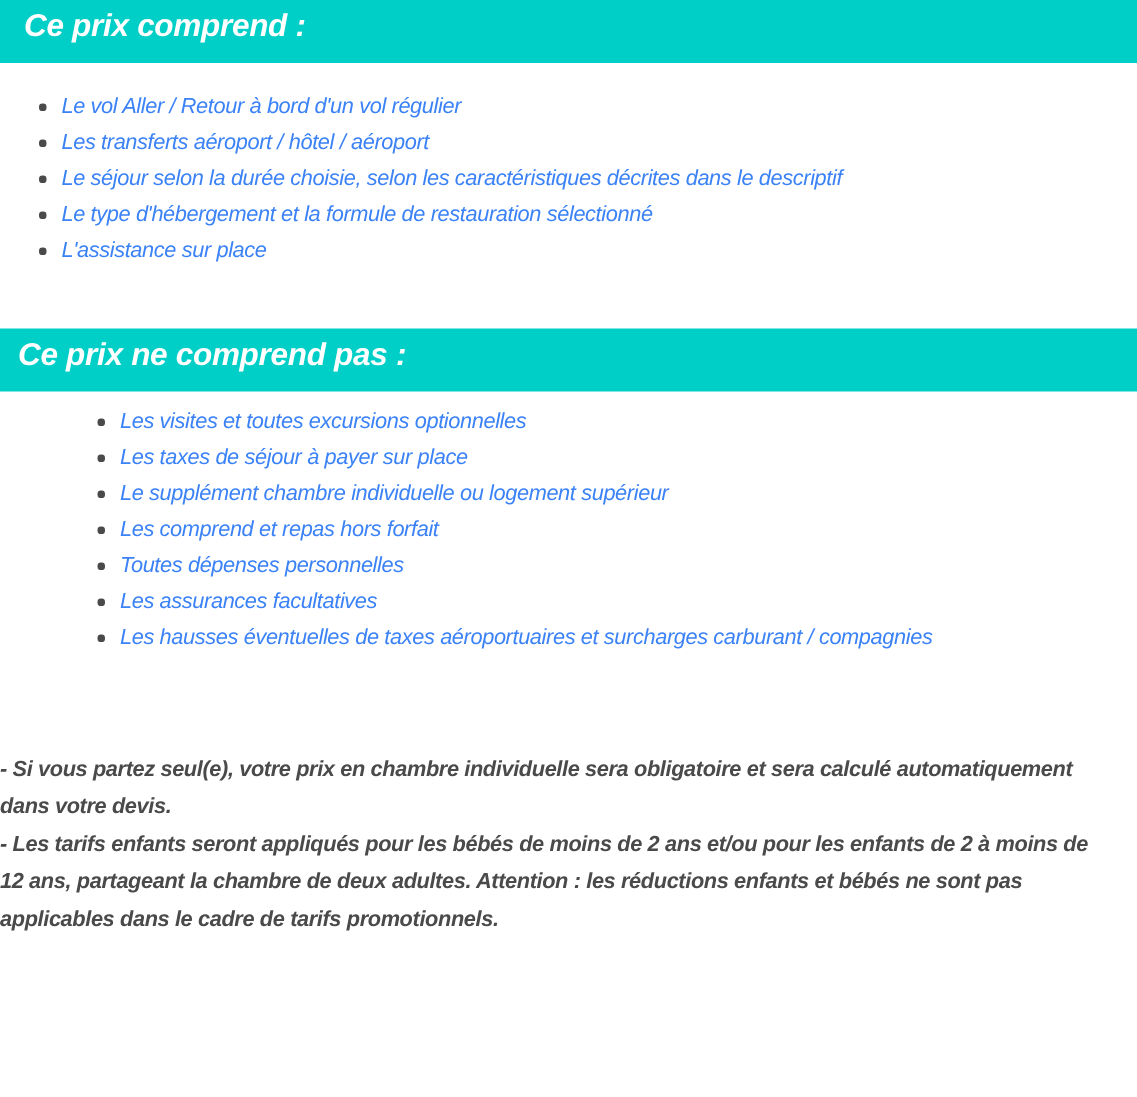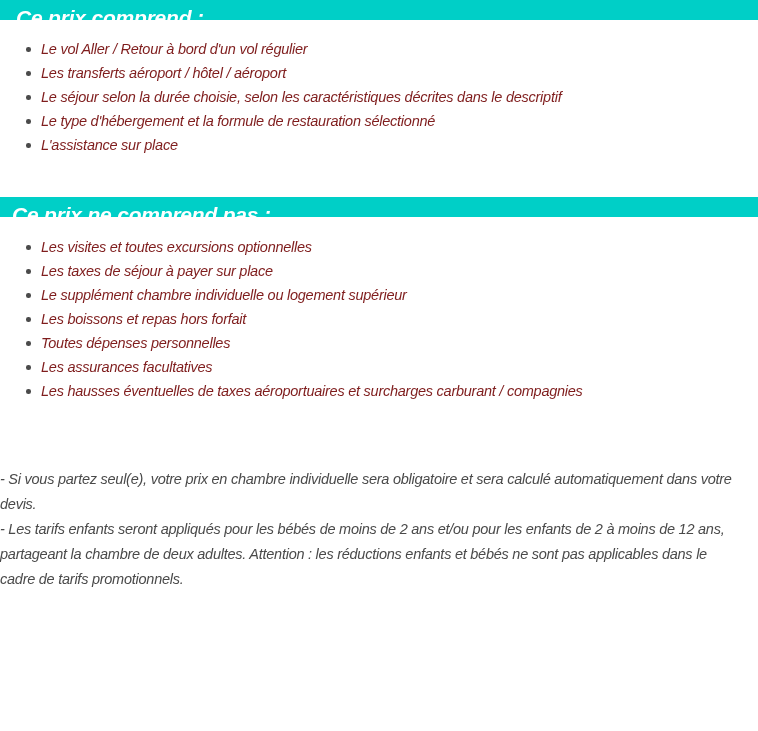--- a/index.html
+++ b/index.html
@@ -25,21 +25,21 @@
 
   
   .section-band {
     background: #00cfc7;
     color: #ffffff;
     font-family: "Liberation Sans", sans-serif;
     font-style: italic;
     font-weight: bold;
     font-size: 21px;
     line-height: 36px;
-    height: 20px;
+    height: 42px;
     padding: 0 0 0 16px;
     letter-spacing: -0.2px;
     white-space: nowrap;
     overflow: hidden;
     box-sizing: border-box;
   }
 
   .band-included   { margin: 0 0 0 0; }
   .band-excluded   { margin: 0; padding-left: 12px; }
   .band-tonote     { margin: 0; }
@@ -50,21 +50,21 @@
     margin: 0;
     padding: 0;
   }
 
   .bullet-item {
     position: relative;
     font-family: "Liberation Sans", sans-serif;
     font-style: italic;
     font-size: 14.5px;
     line-height: 24px;
-    color: #7f1d1d;
+    color: #3b82f6;
     padding-left: 41px;
     letter-spacing: -0.25px;
     white-space: nowrap;
   }
 
   .bullet-item::before {
     content: "";
     position: absolute;
     left: 26px;
     top: 10px;
@@ -73,34 +73,36 @@
     border-radius: 50%;
     background: #4a4a4a;
   }
 
   
   .list-included {
     padding-top: 17px;
   }
 
   .list-excluded {
-    padding-top: 18px;
+    padding-top: 8px;
+    margin-left: 39px;
   }
 
   .spacer-after-included {
     height: 40px;
   }
 
   .spacer-after-excluded {
     height: 51px;
   }
 
   
   .notes {
     padding: 13px 8px 0 0;
+    font-weight: bold;
   }
 
   .note-paragraph {
     font-family: "Liberation Sans", sans-serif;
     font-style: italic;
     font-size: 14.5px;
     line-height: 25px;
     color: #4a4a4a;
     letter-spacing: -0.25px;
     margin: 0;
@@ -141,21 +143,21 @@
     <li class="bullet-item">
       <span>Les visites et toutes excursions optionnelles</span>
     </li>
     <li class="bullet-item">
       <span>Les taxes de séjour à payer sur place</span>
     </li>
     <li class="bullet-item">
       <span>Le supplément chambre individuelle ou logement supérieur</span>
     </li>
     <li class="bullet-item">
-      <span>Les boissons et repas hors forfait</span>
+      <span>Les comprend et repas hors forfait</span>
     </li>
     <li class="bullet-item">
       <span>Toutes dépenses personnelles</span>
     </li>
     <li class="bullet-item">
       <span>Les assurances facultatives</span>
     </li>
     <li class="bullet-item">
       <span>Les hausses éventuelles de taxes aéroportuaires et surcharges carburant / compagnies</span>
     </li>

